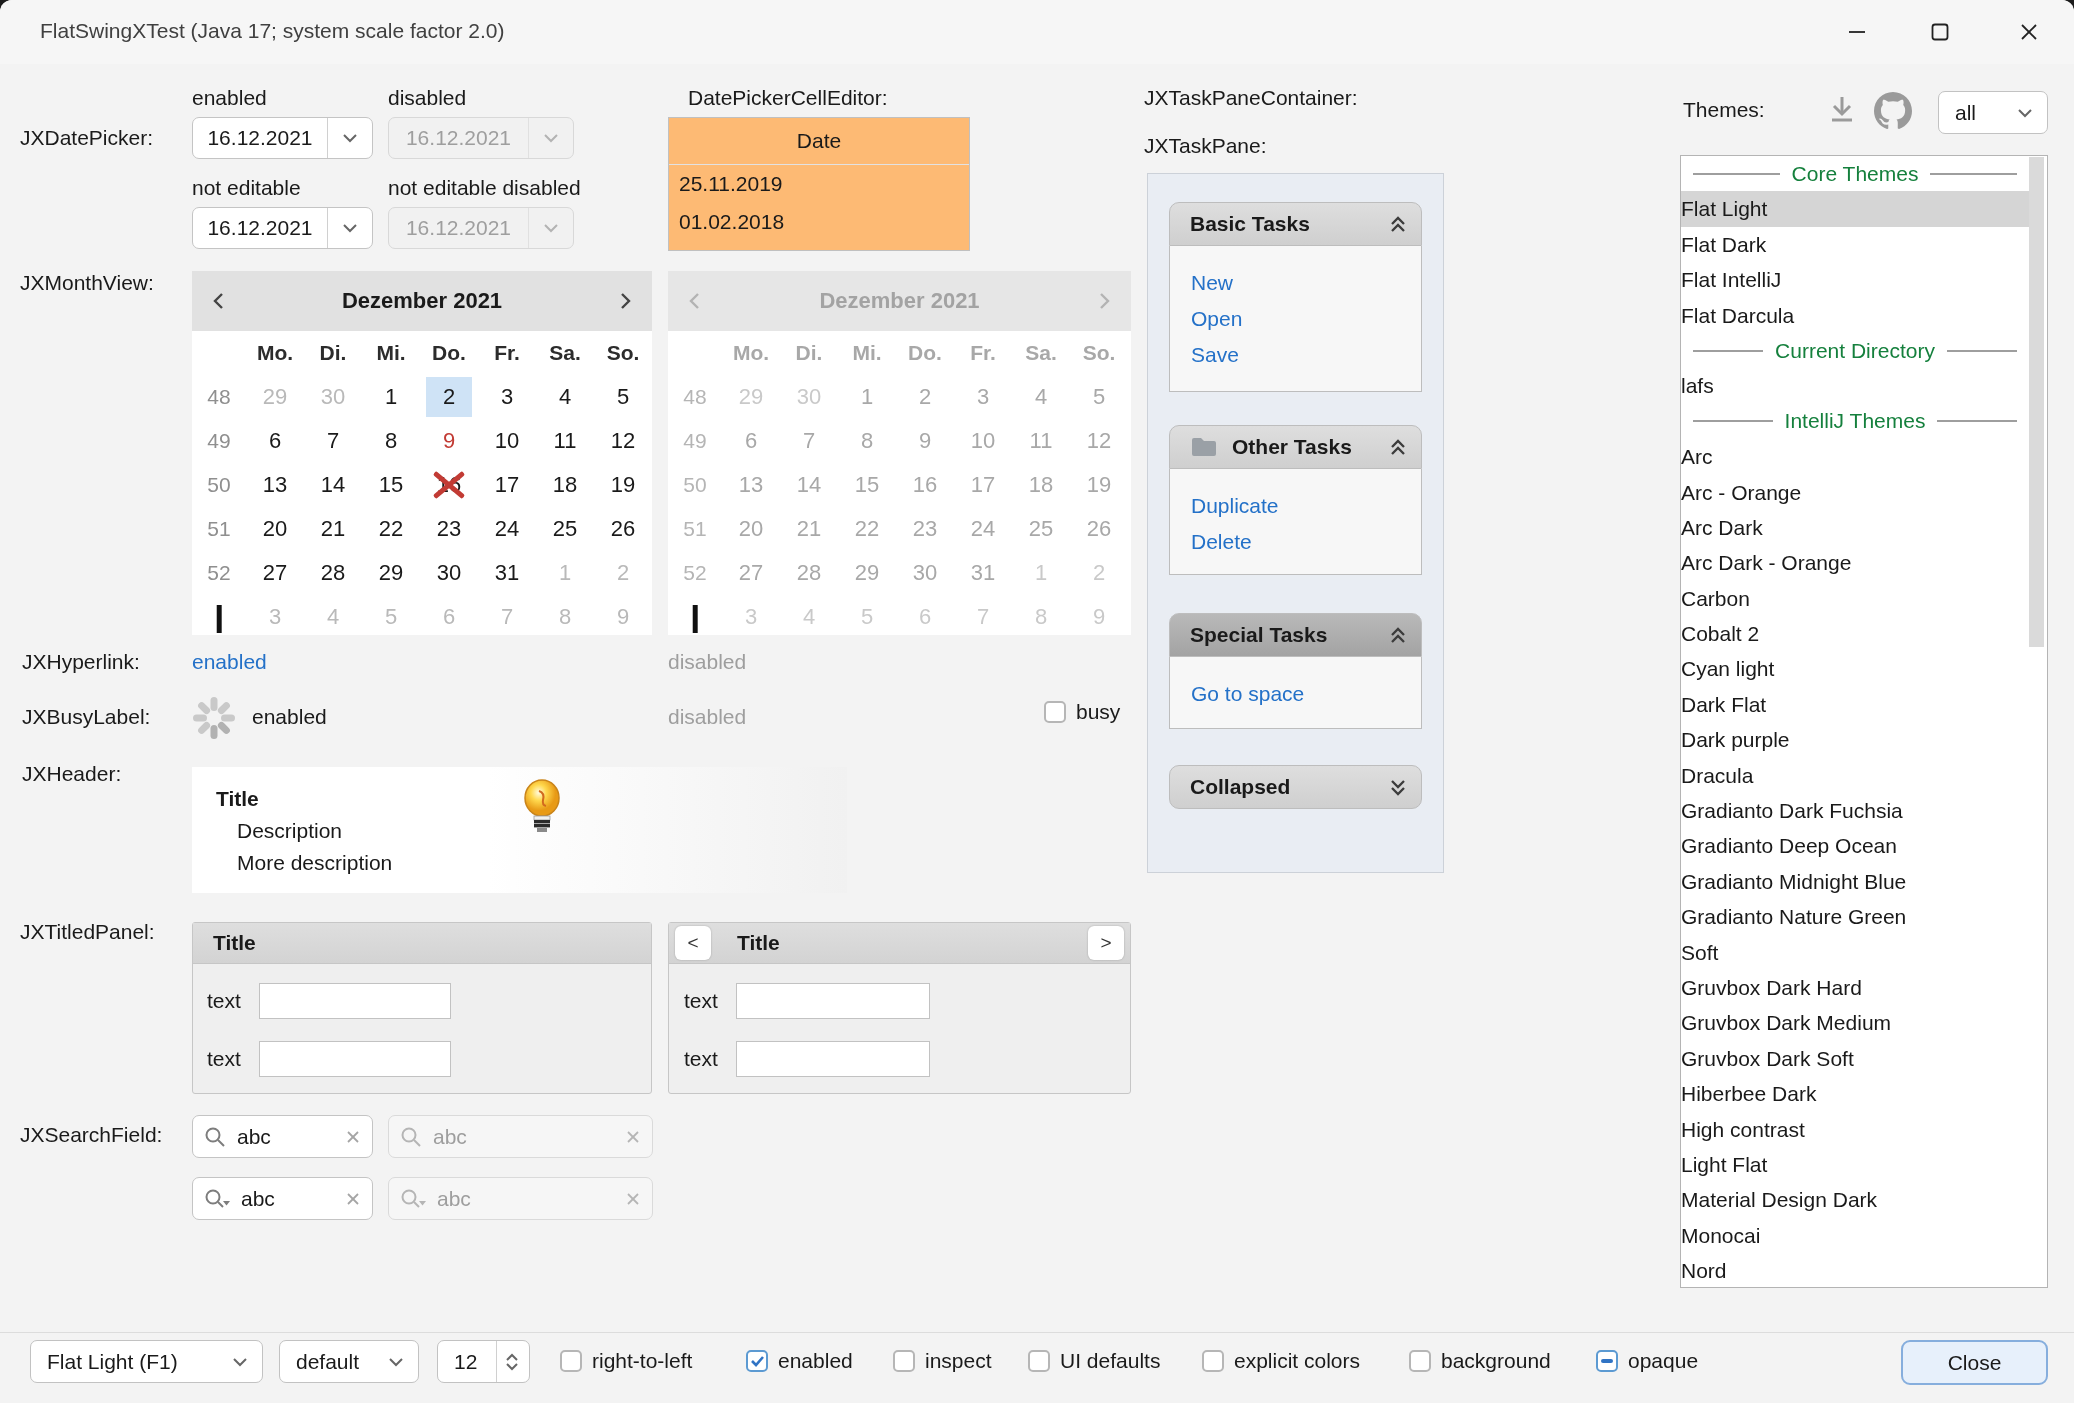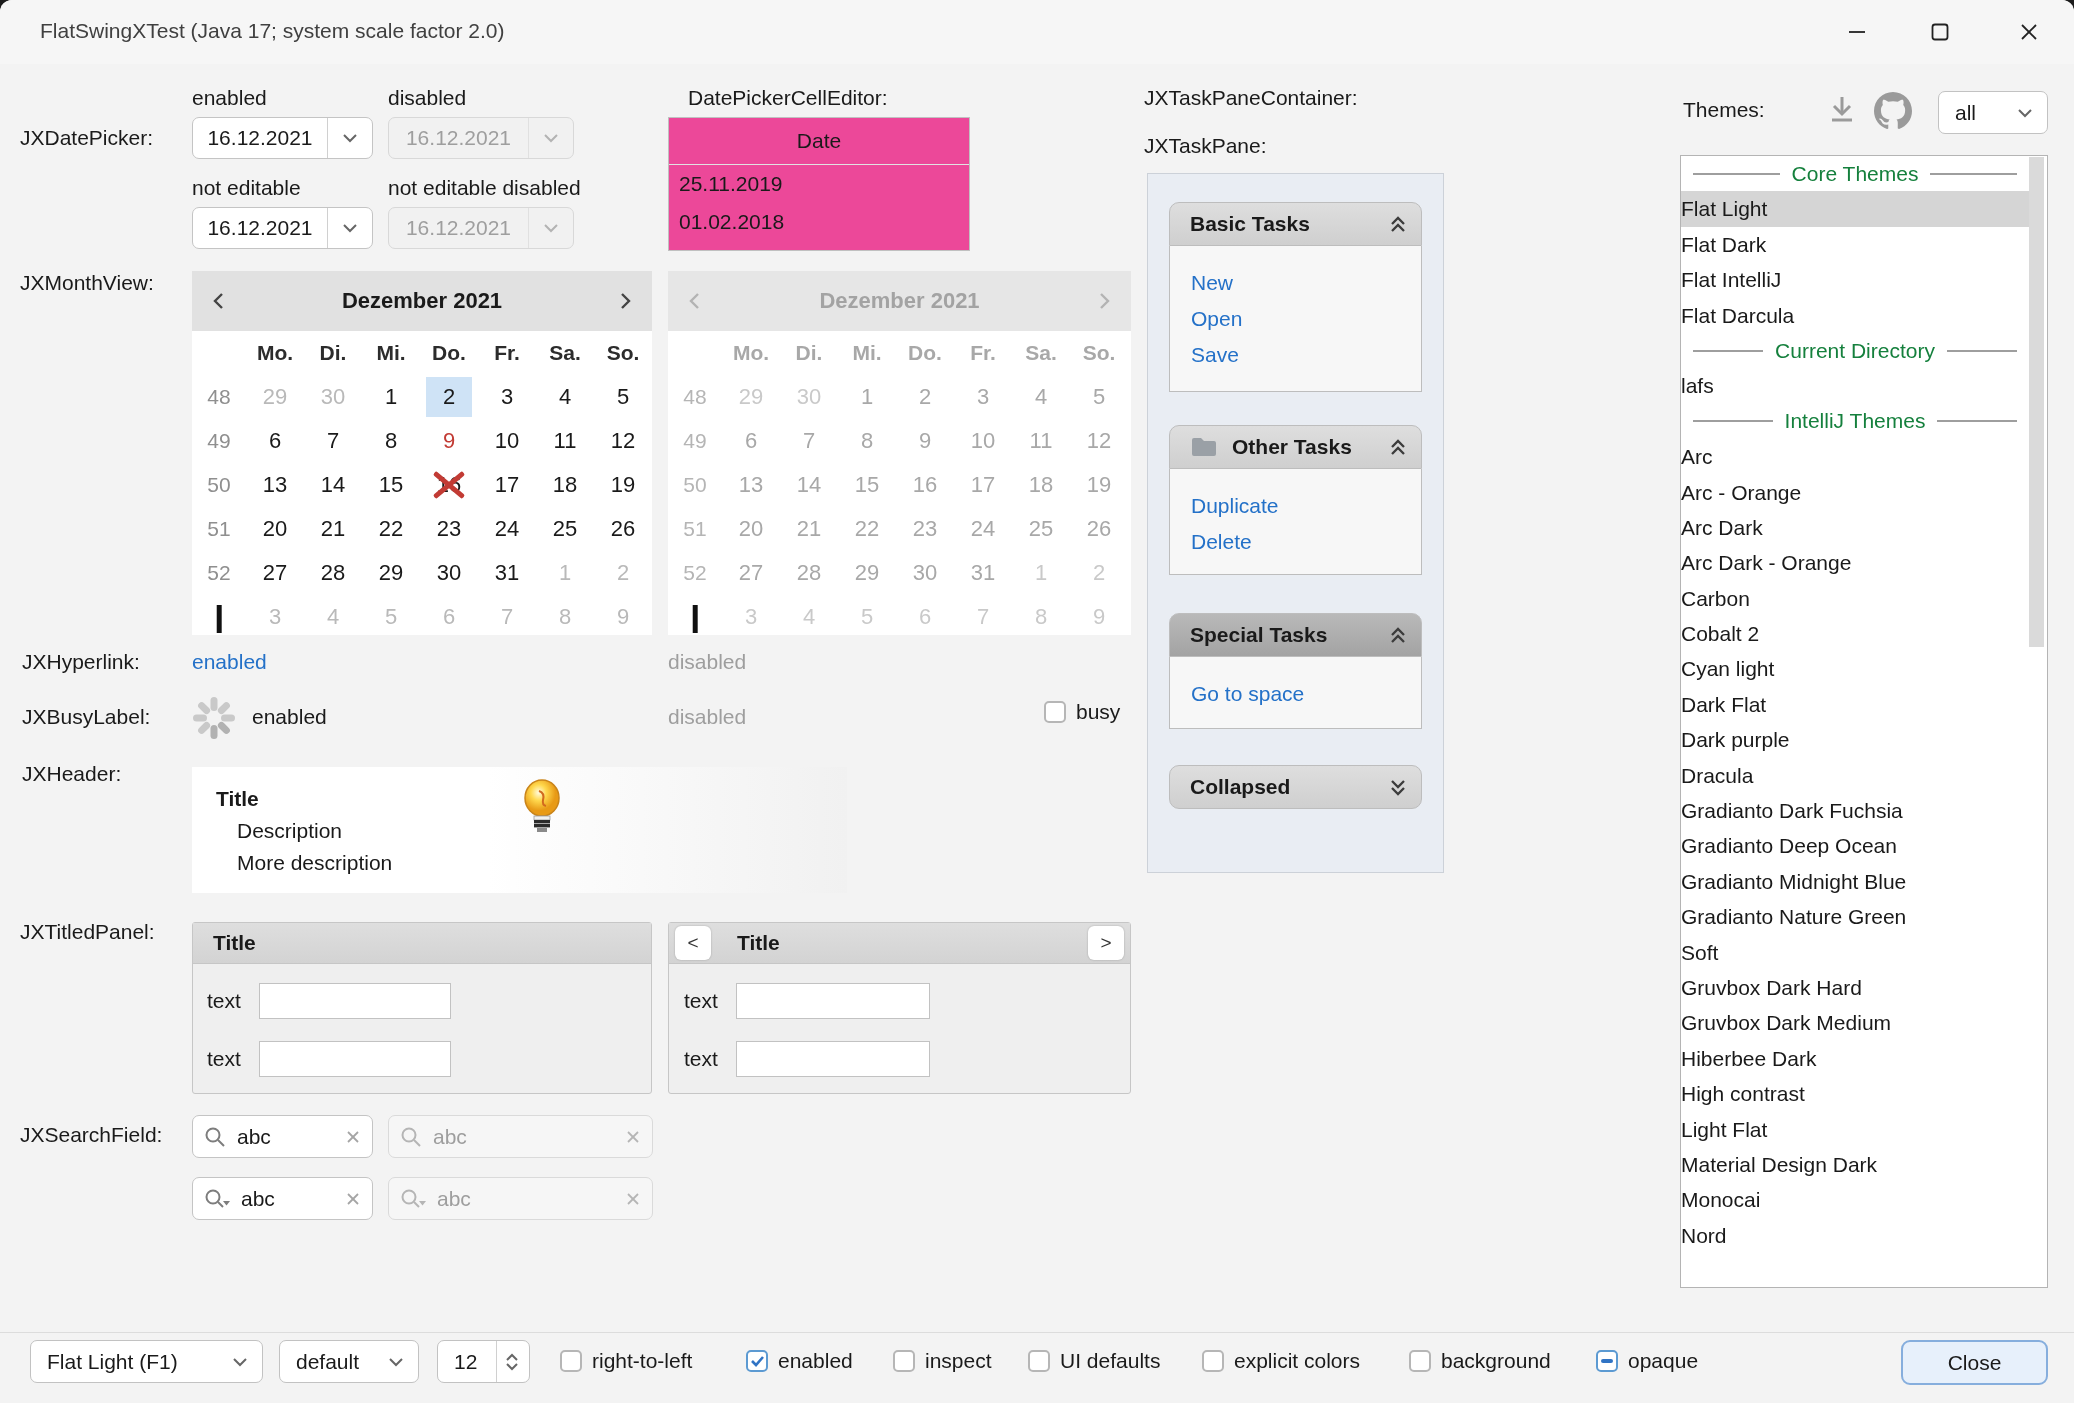--- a/index.html
+++ b/index.html
@@ -28,21 +28,21 @@
   
   .dp{background:#fff;border:1.5px solid #c4c4c4;border-radius:7px;box-sizing:border-box;height:42px;
       display:flex;align-items:center;}
   .dp .dval{flex:1;text-align:center;}
   .dp .dbtn{width:44px;height:100%;display:flex;align-items:center;justify-content:center;border-left:1px solid #d0d0d0;}
   .dp.disabled{background:#f1f1f1;border-color:#d8d8d8;color:#9e9e9e;}
   .dp.disabled .dbtn{border-left-color:#e0e0e0;}
   .dp.disabled polyline{stroke:#b3b3b3;}
 
   
-  #celltable{left:668px;top:117px;width:302px;height:134px;background:#ec4899;border:1.5px solid #c0c0c0;box-sizing:border-box;}
+  #celltable{left:668px;top:117px;width:302px;height:134px;background:#fdba74;border:1.5px solid #c0c0c0;box-sizing:border-box;}
   #celltable .thead{height:46px;border-bottom:1px solid #e2e2e2;display:flex;align-items:center;justify-content:center;}
   #celltable .trow{height:38px;display:flex;align-items:center;padding-left:10px;}
 
   
   .cal{background:#fff;}
   .cal-head{height:60px;background:#e1e1e1;display:flex;align-items:center;}
   .cal-title{flex:1;text-align:center;font-weight:bold;font-size:22px;}
   .cal-nav{width:52px;display:flex;align-items:center;justify-content:center;}
   .cal-row{display:flex;height:44px;align-items:center;}
   .cal-wk{width:54px;text-align:center;color:#8f8f8f;font-size:21px;position:relative;}
@@ -772,20 +772,21 @@
       <div class="titem">Dark Flat</div>
       <div class="titem">Dark purple</div>
       <div class="titem">Dracula</div>
       <div class="titem">Gradianto Dark Fuchsia</div>
       <div class="titem">Gradianto Deep Ocean</div>
       <div class="titem">Gradianto Midnight Blue</div>
       <div class="titem">Gradianto Nature Green</div>
       <div class="titem">Soft</div>
       <div class="titem">Gruvbox Dark Hard</div>
       <div class="titem">Gruvbox Dark Medium</div>
+      <div class="titem">Gruvbox Dark Soft</div>
       <div class="titem">Hiberbee Dark</div>
       <div class="titem">High contrast</div>
       <div class="titem">Light Flat</div>
       <div class="titem">Material Design Dark</div>
       <div class="titem">Monocai</div>
       <div class="titem">Nord</div>
     </div>
   <div id="scrollthumb" class="abs"></div>
 
   <div id="bottom-sep" class="abs"></div>

